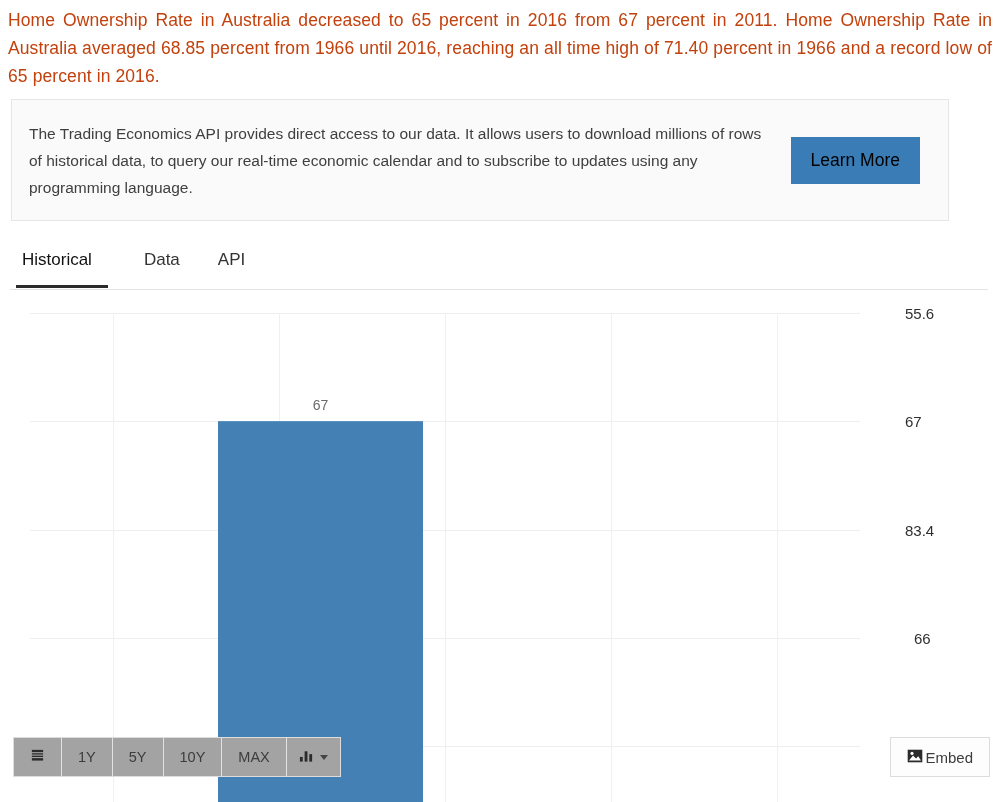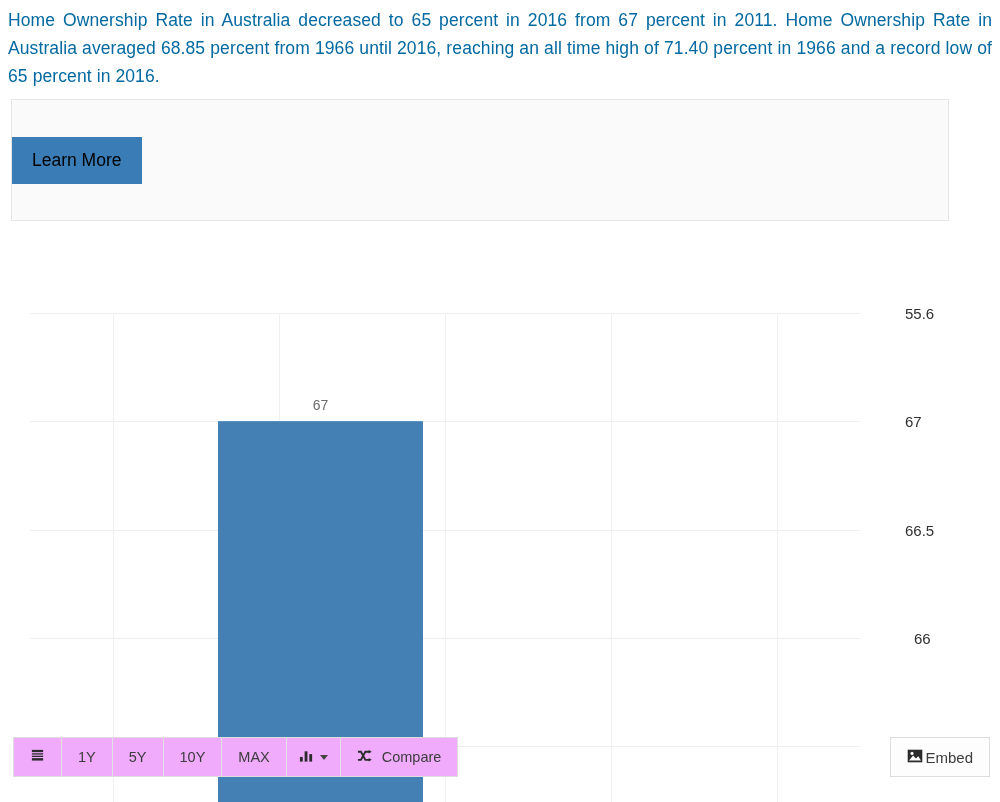--- a/index.html
+++ b/index.html
@@ -13,21 +13,21 @@
   }
   #root { position: relative; width: 1000px; height: 802px; }
 
   
   .intro {
     position: absolute;
     left: 8px; top: 6px; width: 984px;
     font-size: 17.5px;
     line-height: 28px;
     text-align: justify;
-    color: #0369a1;
+    color: #c2410c;
     letter-spacing: .1px;
   }
 
   
   .promo {
     position: absolute;
     left: 11px; top: 99px;
     width: 938px; height: 122px;
     background: #fafafa;
     border: 1px solid #e6e6e6;
@@ -133,21 +133,21 @@
   }
   .tb-btn {
     display: flex;
     align-items: center;
     justify-content: center;
     padding: 0 16px;
     border-right: 1px solid #e2e2e2;
     font-size: 14.5px;
     color: #3c3c3c;
     cursor: pointer;
-    background: #f0abfc;
+    background: #a3a3a3;
     min-width: 48px;
   }
   .tb-btn:last-child { border-right: none; }
   .tb-btn.icon-only { padding: 0 12px; }
   .embed-btn {
     position: absolute;
     right: 10px; top: 737px;
     height: 40px;
     display: flex;
     align-items: center;
@@ -170,32 +170,38 @@
   }
 </style>
 </head>
 <body>
 
 <div id="root">
 
   <div class="intro">Home Ownership Rate in Australia decreased to 65 percent in 2016 from 67 percent in 2011. Home Ownership Rate in Australia averaged 68.85 percent from 1966 until 2016, reaching an all time high of 71.40 percent in 1966 and a record low of 65 percent in 2016.</div>
 
   <div class="promo">
+    <div class="promo-text">The Trading Economics API provides direct access to our data. It allows users to download millions of rows of historical data, to query our real-time economic calendar and to subscribe to updates using any programming language.</div>
     <button class="promo-btn">Learn More</button>
   </div>
 
+  <div class="tabs">
+    <div class="tab active">Historical</div>
+    <div class="tab">Data</div>
+    <div class="tab">API</div>
+  </div>
 
   <div class="chart-wrap">
     <div class="plot" id="plot">
         <div class="gridline-h" style="top: 0px;"></div>
         <div class="ylabel" style="top: 0px;">55.6</div>
         <div class="gridline-h" style="top: 108.333px;"></div>
         <div class="ylabel" style="top: 108.333px;">67</div>
         <div class="gridline-h" style="top: 216.667px;"></div>
-        <div class="ylabel" style="top: 216.667px;">66.5</div>
+        <div class="ylabel" style="top: 216.667px;">83.4</div>
         <div class="gridline-h" style="top: 325px;"></div>
         <div class="ylabel" style="top: 325px; margin-left: 9px;">66</div>
         <div class="gridline-h" style="top: 433.333px;"></div>
         <div class="ylabel" style="top: 433.333px;">65.5</div>
         <div class="gridline-v" style="left: 83px; height: 650px;"></div>
         <div class="gridline-v" style="left: 249px; height: 650px;"></div>
         <div class="gridline-v" style="left: 415px; height: 650px;"></div>
         <div class="gridline-v" style="left: 581px; height: 650px;"></div>
         <div class="gridline-v" style="left: 747px; height: 650px;"></div>
         <div class="bar" style="left: 188.133px; width: 204.733px; top: 108.333px; height: 541.667px; background: rgb(69, 128, 180);"></div>
@@ -222,31 +228,20 @@
     <div class="tb-btn icon-only">
       <span class="glyph">
         <svg width="15" height="14" viewBox="0 0 16 14" aria-hidden="true">
           <rect x="1" y="8" width="3" height="5" fill="#2b2b2b"></rect>
           <rect x="6" y="2" width="3" height="11" fill="#2b2b2b"></rect>
           <rect x="11" y="5" width="3" height="8" fill="#2b2b2b"></rect>
         </svg>
       </span>
       <span class="caret"></span>
     </div>
-    <div class="tb-btn">
-      <span class="glyph" style="margin-right:8px;">
-        <svg width="17" height="14" viewBox="0 0 18 14" aria-hidden="true">
-          <path d="M1 2.5 H4.2 L8.8 11 H13.5" stroke="#2b2b2b" stroke-width="1.9" fill="none"></path>
-          <path d="M1 11 H4.2 L8.8 2.5 H13.5" stroke="#2b2b2b" stroke-width="1.9" fill="none"></path>
-          <path d="M12.4 0.6 L15.6 2.5 L12.4 4.4 Z" fill="#2b2b2b"></path>
-          <path d="M12.4 9.1 L15.6 11 L12.4 12.9 Z" fill="#2b2b2b"></path>
-        </svg>
-      </span>
-      <span>Compare</span>
-    </div>
   </div>
 
   <div class="embed-btn">
     <span class="glyph">
       <svg width="16" height="14" viewBox="0 0 16 14" aria-hidden="true">
         <rect x="0.7" y="0.7" width="14.6" height="12.6" fill="#2b2b2b"></rect>
         <circle cx="5" cy="4.4" r="1.6" fill="#ffffff"></circle>
         <path d="M2 11.5 L6 6.4 L9 9.6 L11.2 7.2 L14 11.5 Z" fill="#ffffff"></path>
       </svg>
     </span>

